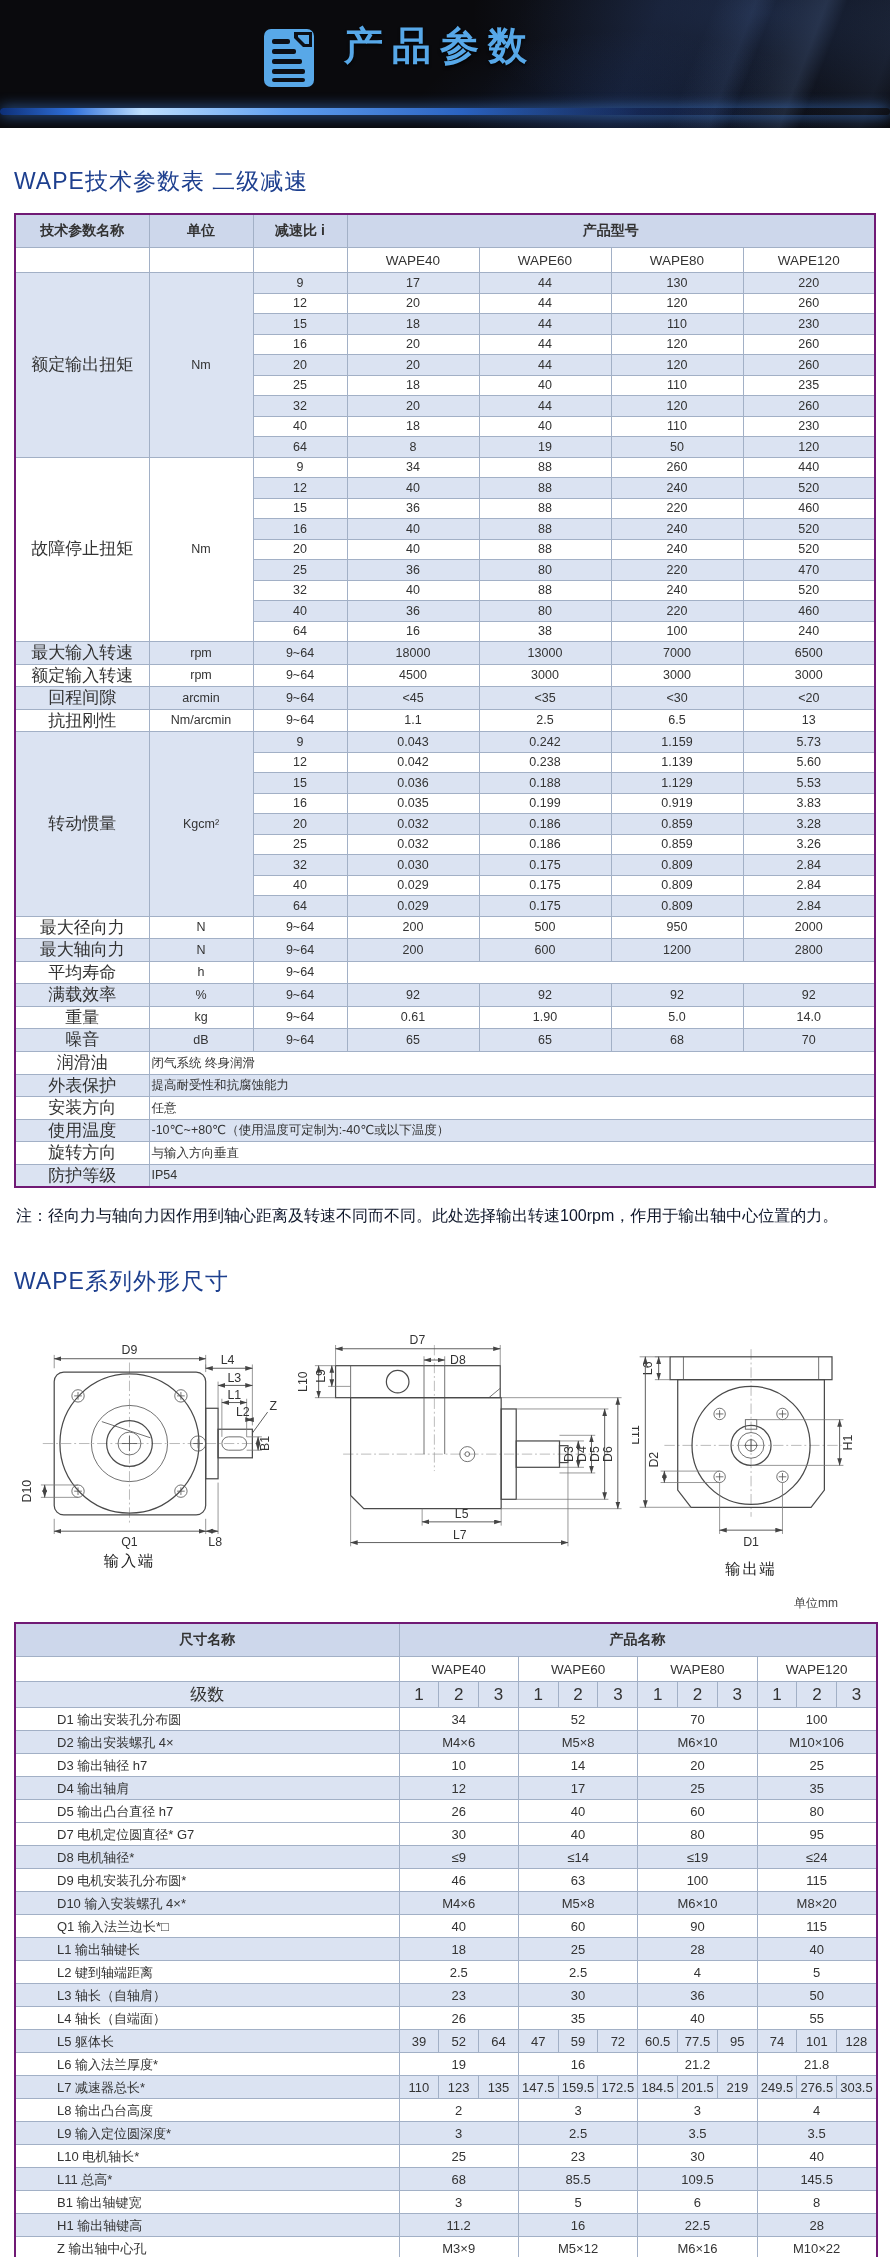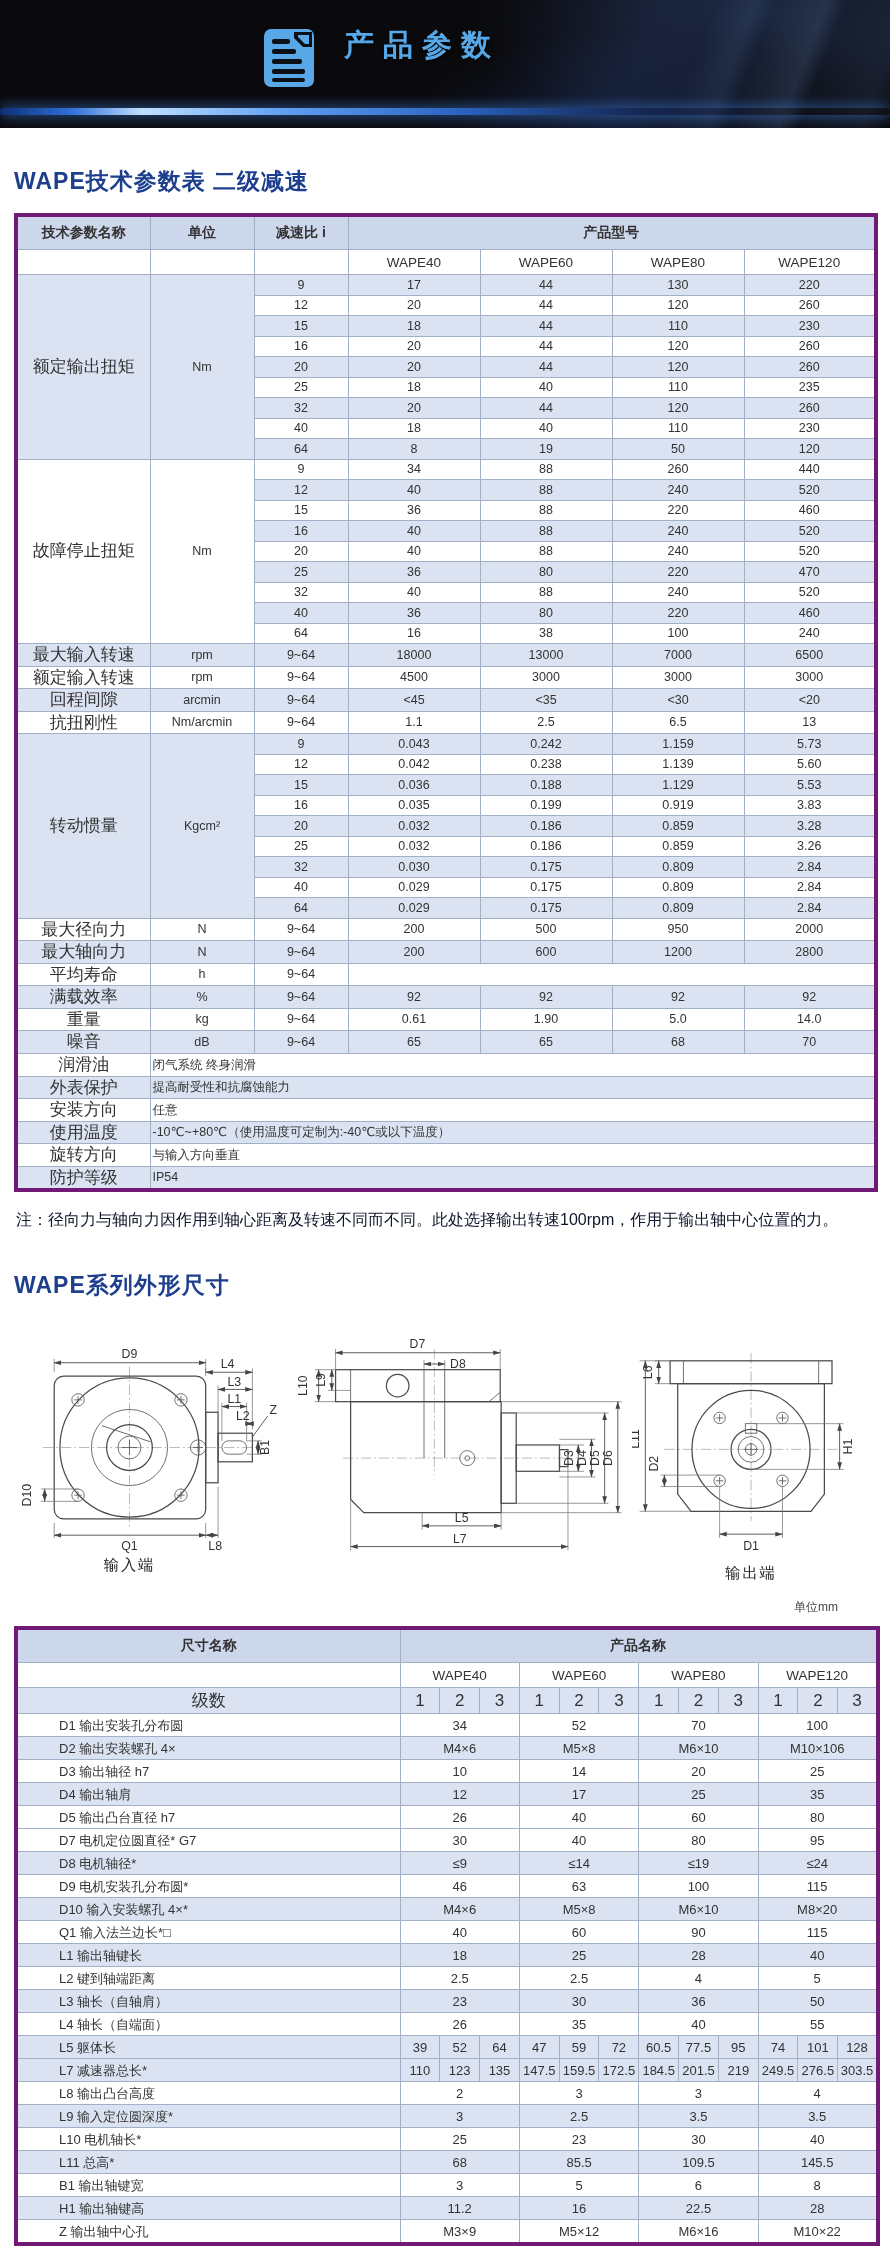--- a/index.html
+++ b/index.html
@@ -13,31 +13,31 @@
       linear-gradient(115deg, #0a0a0d 55%, #101420 70%, #0a0a0d 85%);
   }
   .banner::before { content:""; position:absolute; right:-60px; top:-40px; width:420px; height:220px;
     background:linear-gradient(115deg, transparent 40%, rgba(120,160,230,0.10) 48%, transparent 52%,
       rgba(150,190,255,0.12) 62%, transparent 66%, rgba(120,160,230,0.08) 78%, transparent 84%);
     transform:rotate(-4deg); }
   .banner-line { position:absolute; left:0; top:108px; width:100%; height:7px; border-radius:4px;
     background:linear-gradient(90deg,#0d2f77 0%, #2f6fd8 8%, #bfe0ff 16%, #5f9ff0 32%, #2a62c0 52%, rgba(22,52,130,0.35) 72%, transparent 88%);
     box-shadow:0 0 14px rgba(70,140,240,0.8); }
   .banner-icon { position:absolute; left:263px; top:26px; width:54px; height:64px; }
-  .banner-title { position:absolute; left:344px; top:25px; font-size:30px; font-weight:bold;
+  .banner-title { position:absolute; left:344px; top:19px; font-size:39px; font-weight:bold;
     color:#57a8e8; letter-spacing:9px; text-shadow:0 2px 3px rgba(0,0,0,0.7); }
 
   
-  .sec-title { margin:38px 14px 16px 14px; font-size:23px; font-weight:bold; color:#1d3f8e; letter-spacing:1px; }
+  .sec-title { margin:38px 14px 16px 14px; font-size:23px; font-weight:normal; color:#1d3f8e; letter-spacing:1px; }
   .note { margin:16px 16px 0 16px; font-size:16px; color:#0f172a; line-height:1.5; }
   .unit-note { margin:4px 52px 10px 0; text-align:right; font-size:12px; color:#444; }
 
   
   table.t { width:862px; margin:0 14px; border-collapse:collapse; table-layout:fixed;
-    border:4px solid #701a75; }
+    border:2px solid #701a75; }
   table.t th, table.t td { border:1px solid #a2b0c6; text-align:center; overflow:hidden;
     background:#fff; color:#333; }
   table.t thead tr.hd1 th { background:#cdd7eb; font-weight:bold; font-size:14px; height:30px; }
   table.t thead tr.hd2 th { background:#fff; font-weight:normal; font-size:13.5px; height:22px; }
   table.t thead tr.hd3 th { background:#dbe3f2; font-weight:normal; font-size:17px; height:21px; }
 
   #spec-table td { font-size:12.5px; padding:1px 3px; height:17.5px; line-height:1.15; }
   #spec-table td.row-name { font-size:17px; }
   #spec-table td.info-cell { text-align:left; padding-left:2px; }
   .bg-blue { background:#dbe3f2 !important; }
@@ -735,20 +735,27 @@
         <td class="bg-blue">59</td>
         <td class="bg-blue">72</td>
         <td class="bg-blue">60.5</td>
         <td class="bg-blue">77.5</td>
         <td class="bg-blue">95</td>
         <td class="bg-blue">74</td>
         <td class="bg-blue">101</td>
         <td class="bg-blue">128</td>
       </tr>
       <tr>
+        <td class="dim-label">L6 输入法兰厚度*</td>
+        <td colspan="3">19</td>
+        <td colspan="3">16</td>
+        <td colspan="3">21.2</td>
+        <td colspan="3">21.8</td>
+      </tr>
+      <tr>
         <td class="dim-label bg-blue">L7 减速器总长*</td>
         <td class="bg-blue">110</td>
         <td class="bg-blue">123</td>
         <td class="bg-blue">135</td>
         <td class="bg-blue">147.5</td>
         <td class="bg-blue">159.5</td>
         <td class="bg-blue">172.5</td>
         <td class="bg-blue">184.5</td>
         <td class="bg-blue">201.5</td>
         <td class="bg-blue">219</td>

